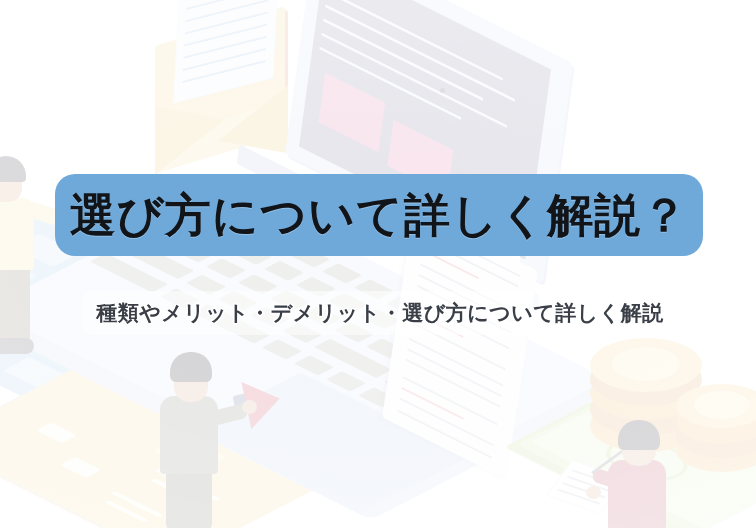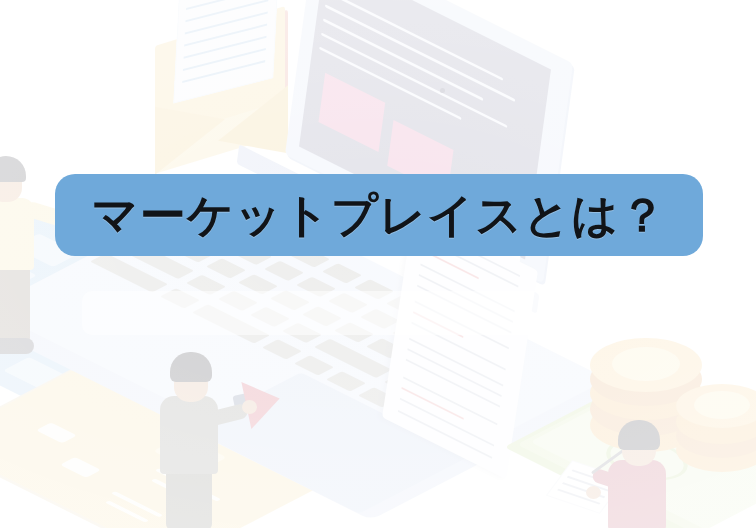--- a/index.html
+++ b/index.html
@@ -456,17 +456,18 @@
         <div class="hand"></div>
       <div class="head"></div>
         <div class="hair"></div>
     </div>
   </div>
 
   <div class="wash"></div>
   <div class="wash2"></div>
 
   <div class="title-box">
-    <div class="title-text">マーケットプレイスとは？</div>
+    <div class="title-text">選び方について詳しく解説？</div>
   </div>
   <div class="sub-box"></div>
+  <div class="sub-text">種類やメリット・デメリット・選び方について詳しく解説</div>
 
 </div>
 
 </body></html>

